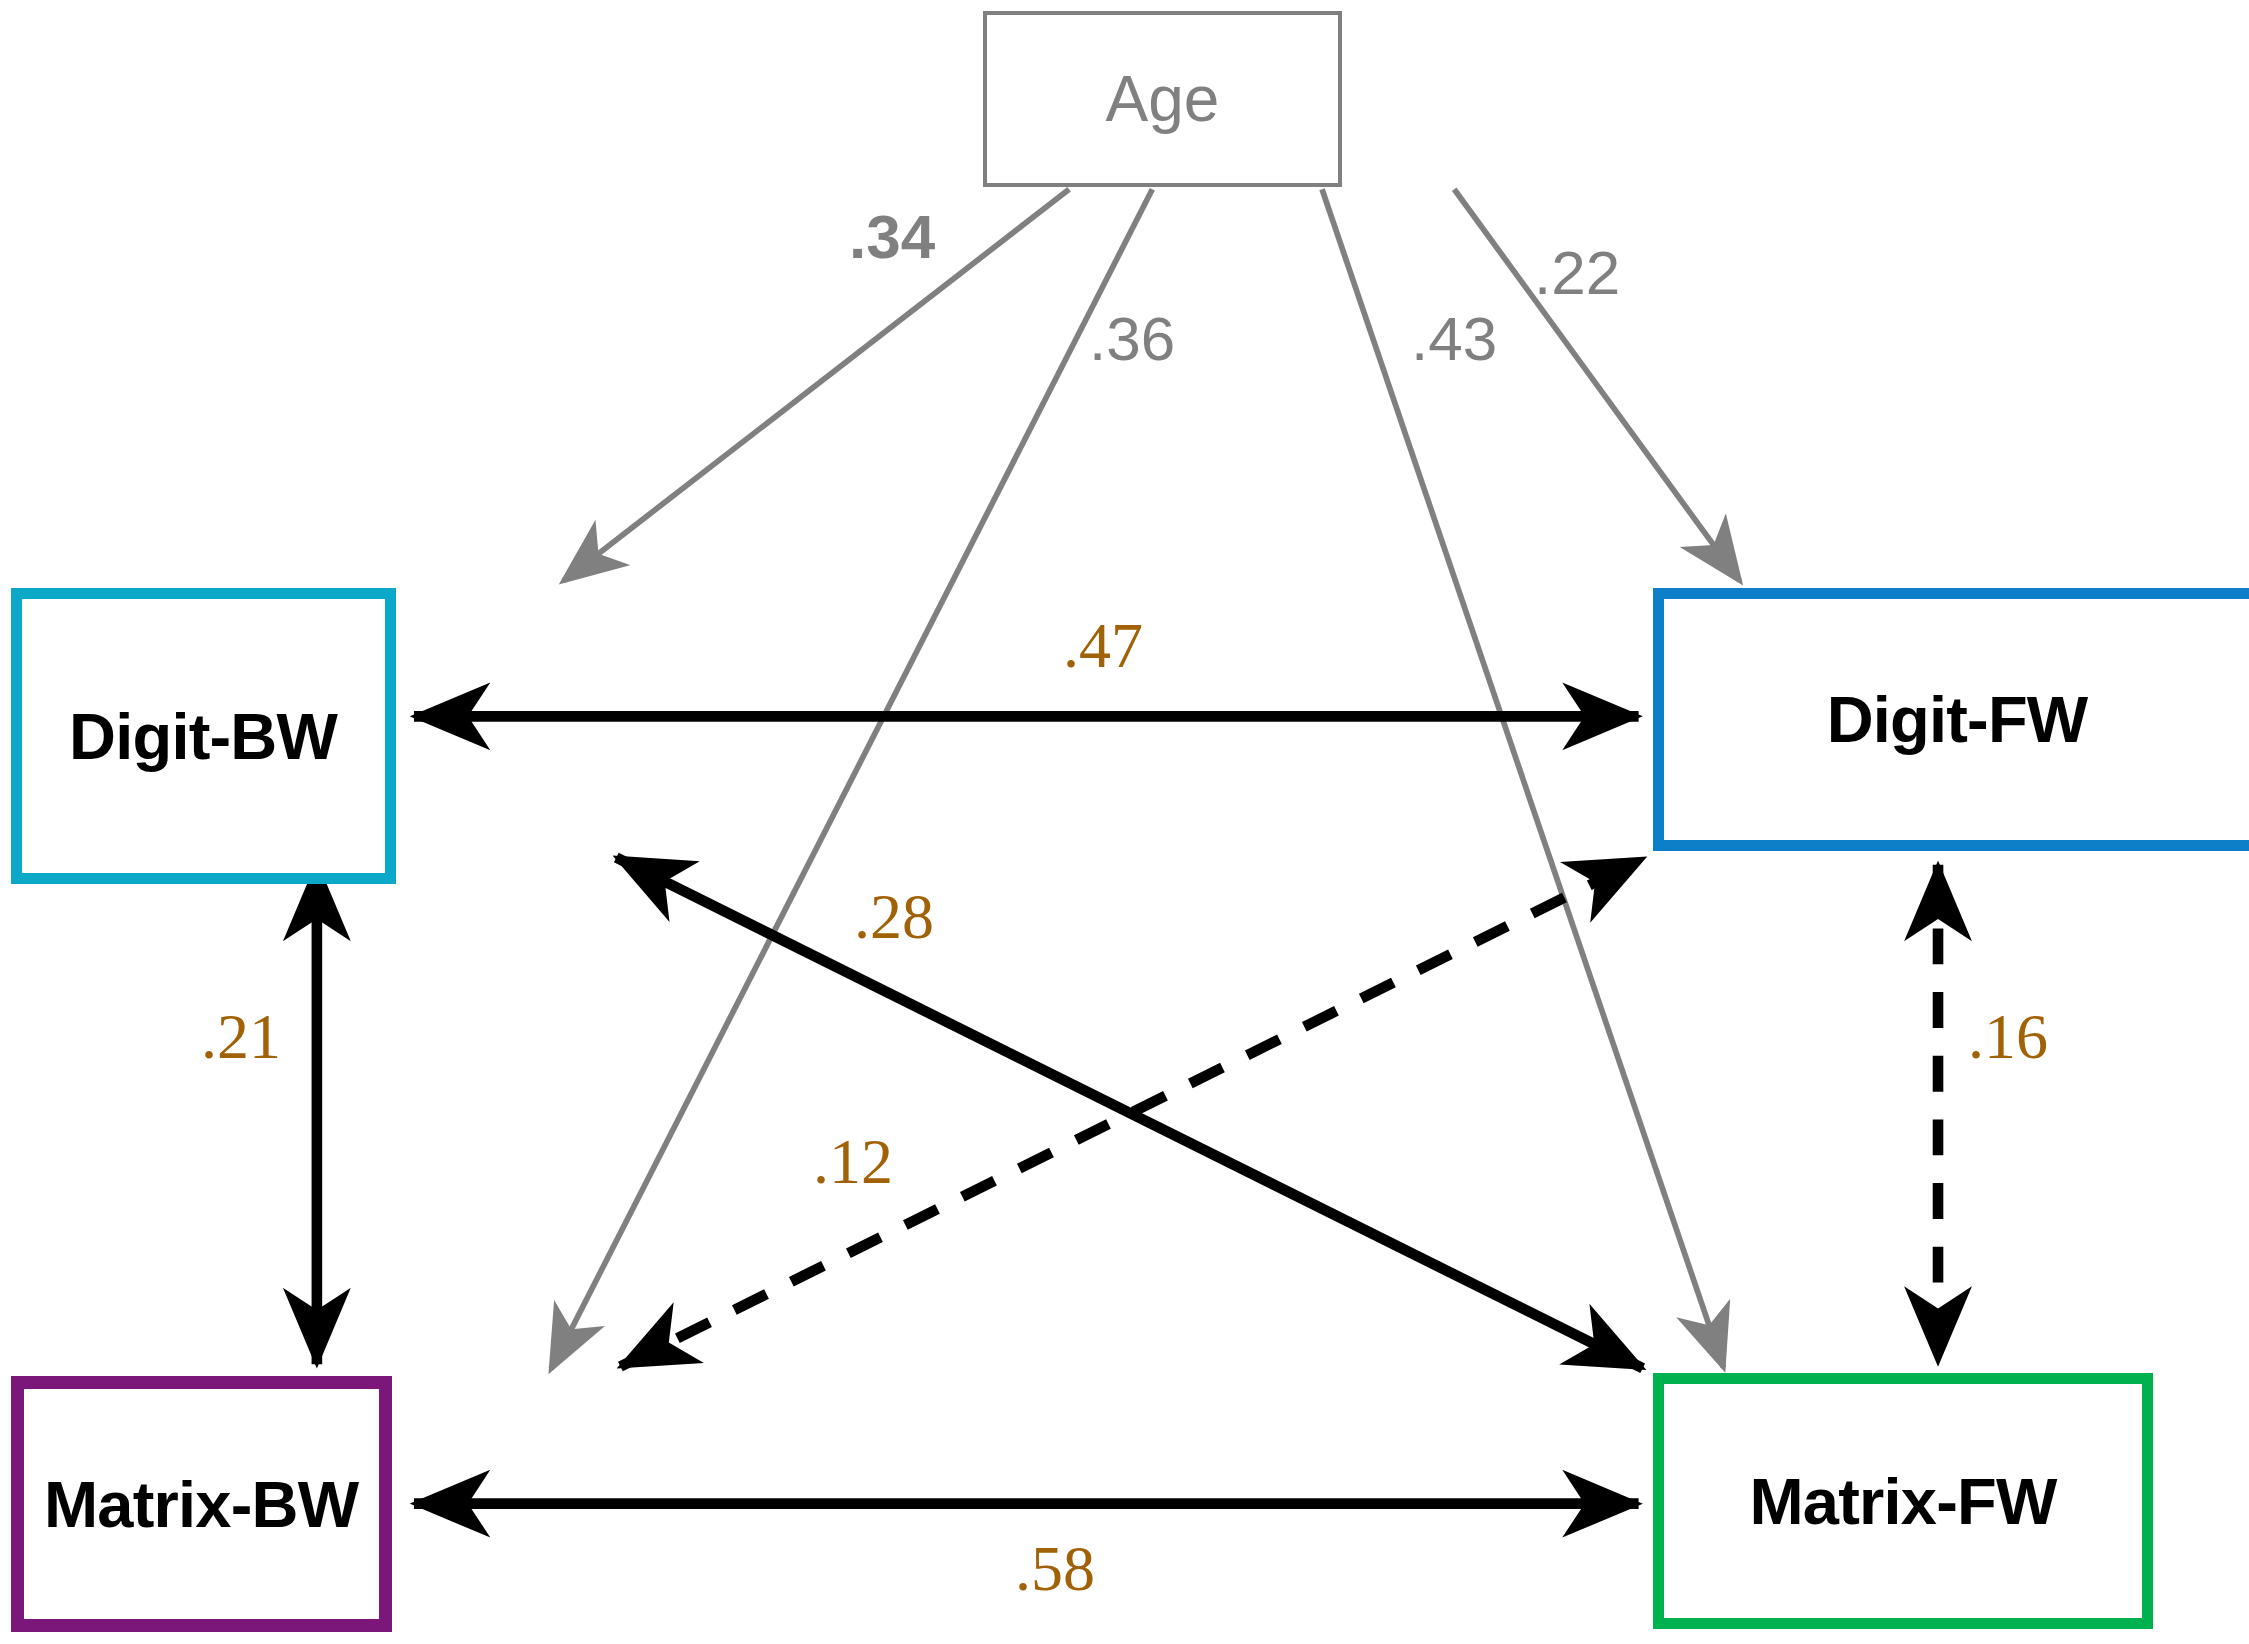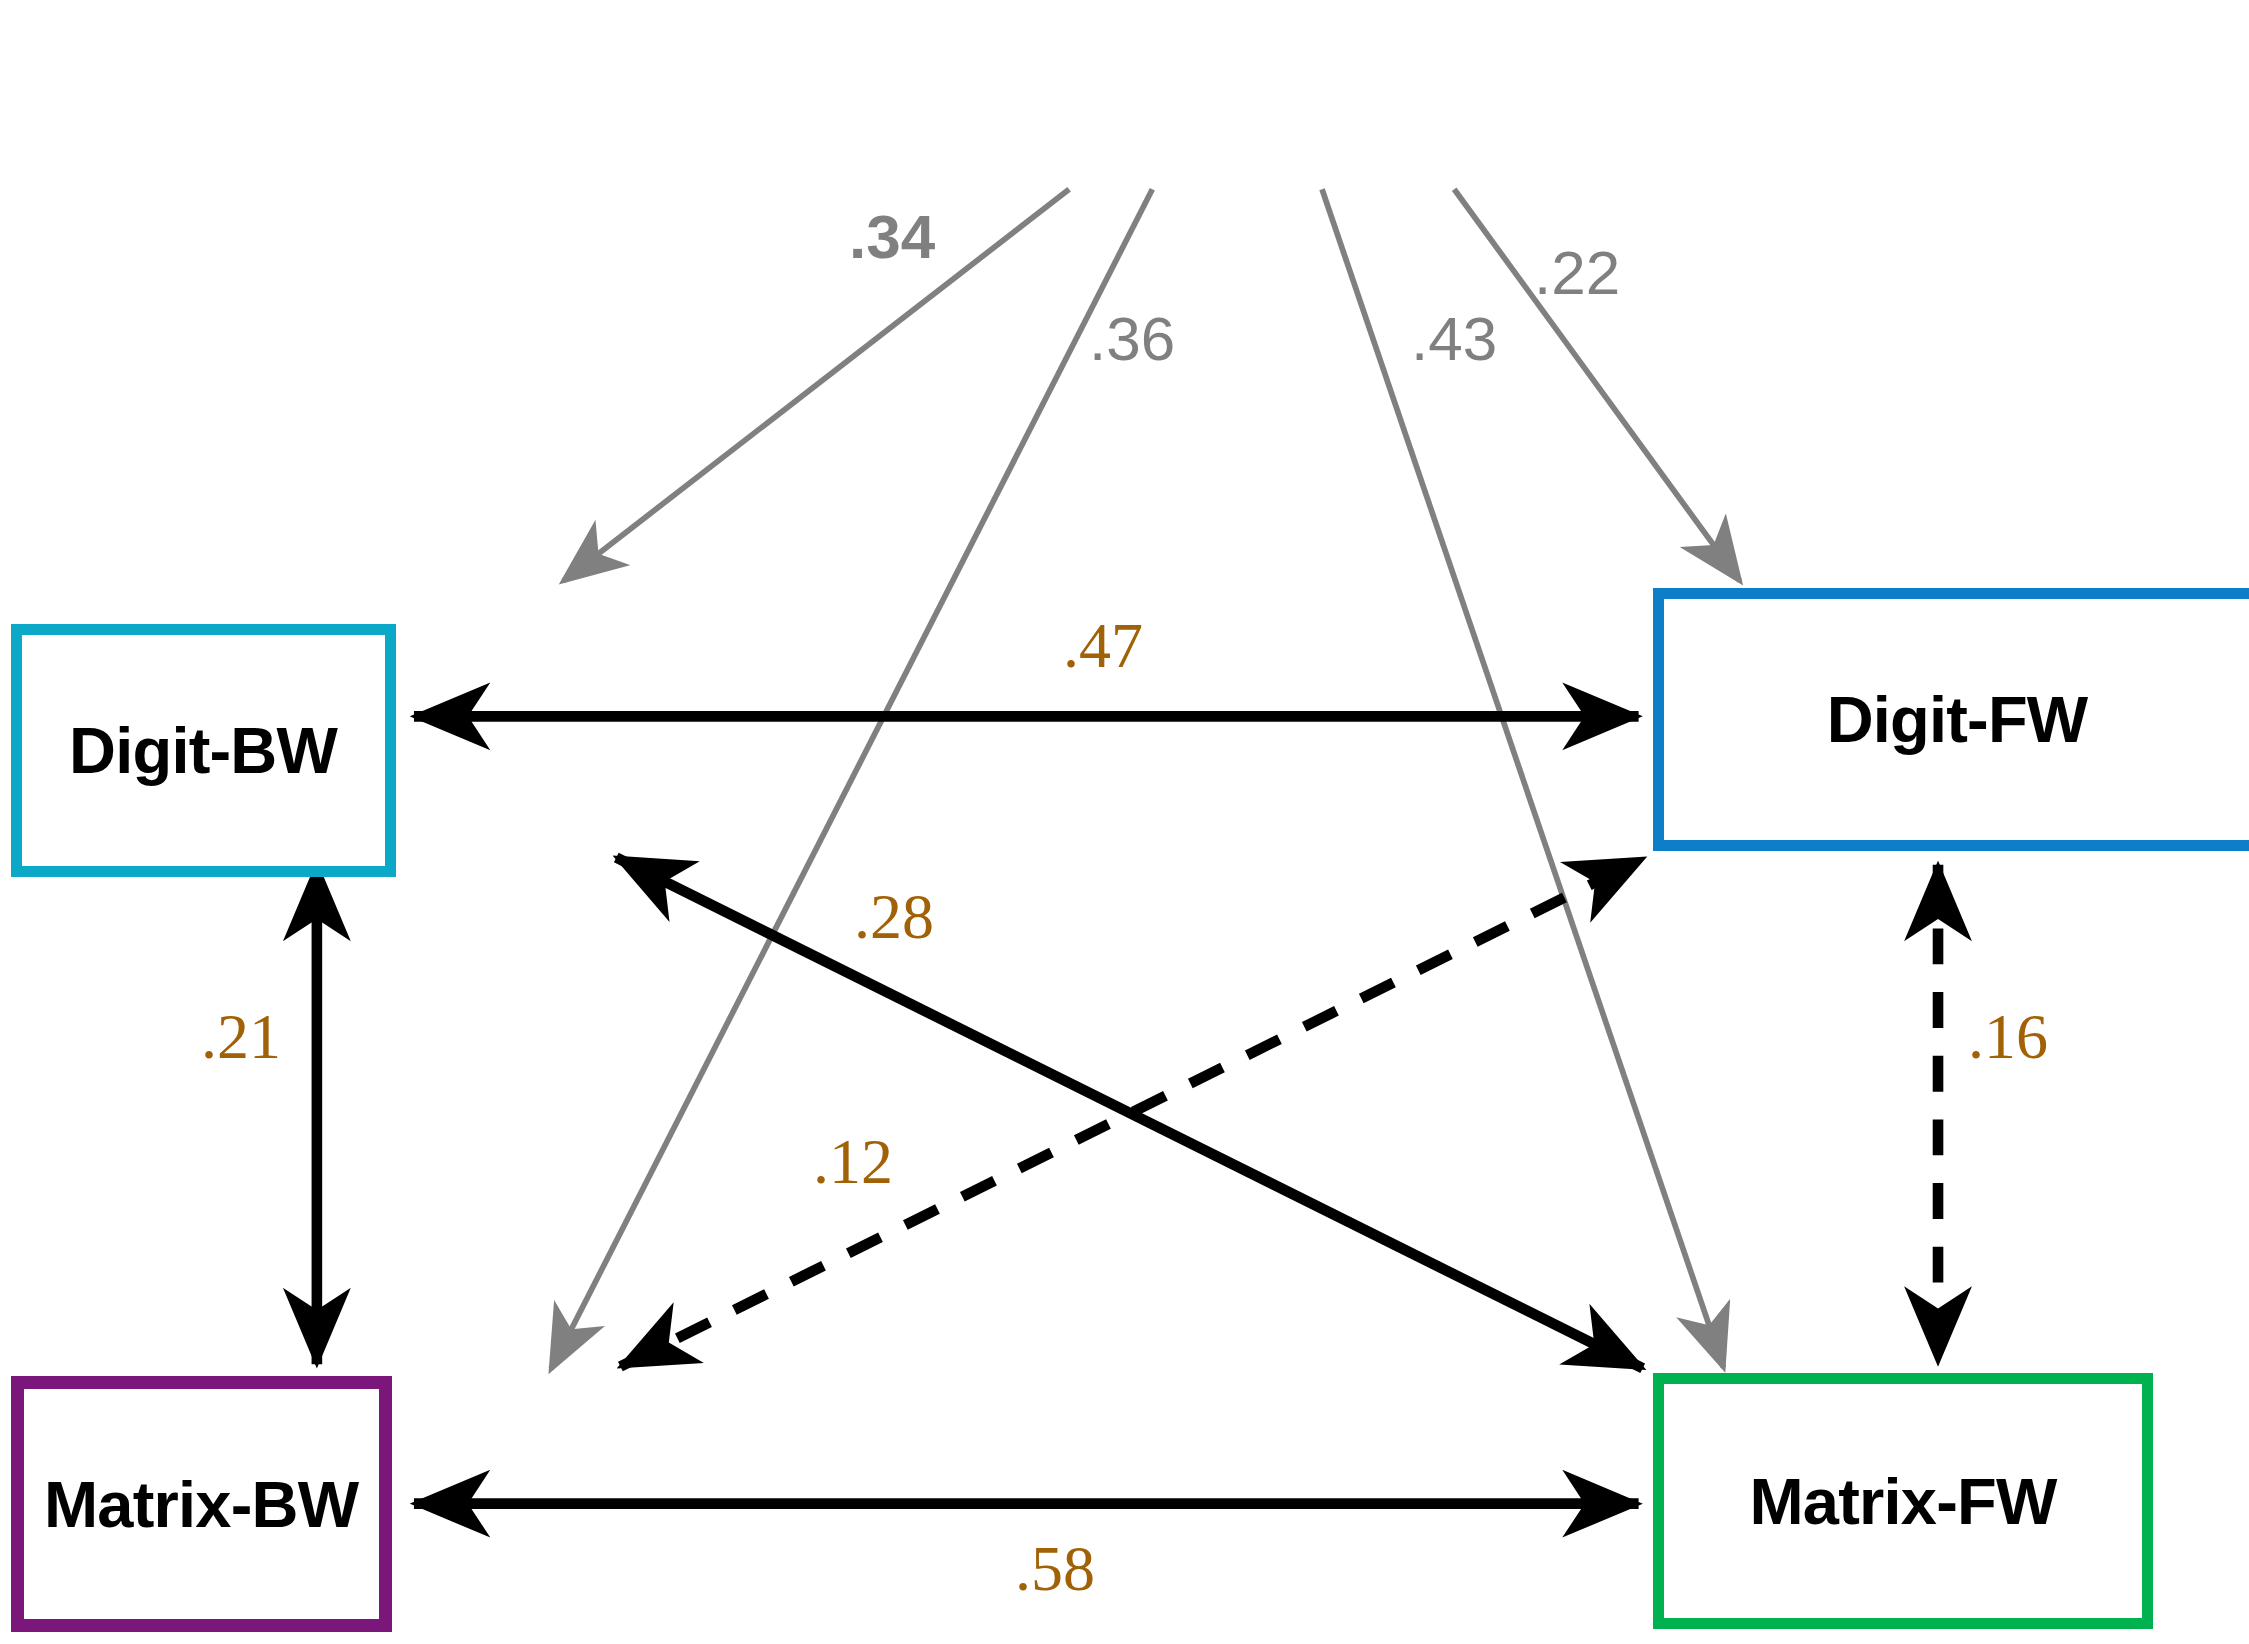--- a/index.html
+++ b/index.html
@@ -53,21 +53,21 @@
     line-height: 1;
   }
   .edge-label.grey {
     color: #808080;
     font-family: "Liberation Sans", sans-serif;
     font-size: 62px;
   }
 
   
   #node-age      { left: 983px; top: 10.6px;   width: 359px; height: 176px; border: 4.9px solid #808080; }
-  #node-digit-bw { left: 10.6px;   top: 588px;  width: 385px; height: 253px; border: 11.4px solid #0BA8C8; margin-top: 36px; }
+  #node-digit-bw { left: 10.6px;   top: 588px;  width: 385px; height: 296px; border: 11.4px solid #0BA8C8; }
   #node-digit-fw { left: 1653px; top: 588px;  width: 608px; height: 263px; border: 11.4px solid #0D7EC8; }
   #node-matrix-bw{ left: 10.6px;   top: 1376px; width: 381px; height: 256px; border: 13px solid #7B167B; }
   #node-matrix-fw{ left: 1653px; top: 1373px; width: 500px; height: 256px; border: 11.4px solid #00B14F; }
 
   
   #lbl-age-digitbw  { left: 849px; top: 206px; font-weight: bold; }
   #lbl-age-matrixfw { left: 1089px; top: 308px; }
   #lbl-age-matrixbw { left: 1411px; top: 308px; }
   #lbl-age-digitfw  { left: 1534px; top: 242px; }
   #lbl-digitbw-digitfw   { left: 1063px; top: 614px; }
@@ -109,20 +109,23 @@
 
     <line x1="755" y1="1051" x2="2013" y2="1677" stroke="#000000" stroke-width="13" marker-start="url(#black-arrow-start)" marker-end="url(#black-arrow-end)"></line>
 
     <line x1="507" y1="1843" x2="2008" y2="1843" stroke="#000000" stroke-width="13" marker-start="url(#black-arrow-start)" marker-end="url(#black-arrow-end)"></line>
 
     <line x1="760" y1="1675" x2="2014" y2="1052" stroke="#000000" stroke-width="13" stroke-dasharray="44 34" marker-start="url(#black-arrow-start)" marker-end="url(#black-arrow-end)"></line>
 
     <line x1="2375" y1="1060" x2="2375" y2="1670" stroke="#000000" stroke-width="13" stroke-dasharray="44 34" marker-start="url(#black-arrow-start)" marker-end="url(#black-arrow-end)"></line>
   </svg>
 
+  <div class="node-box" id="node-age">
+    <span class="node-label age">Age</span>
+  </div>
 
   <div class="node-box" id="node-digit-bw">
     <span class="node-label">Digit-BW</span>
   </div>
 
   <div class="node-box" id="node-digit-fw">
     <span class="node-label">Digit-FW</span>
   </div>
 
   <div class="node-box" id="node-matrix-bw">

